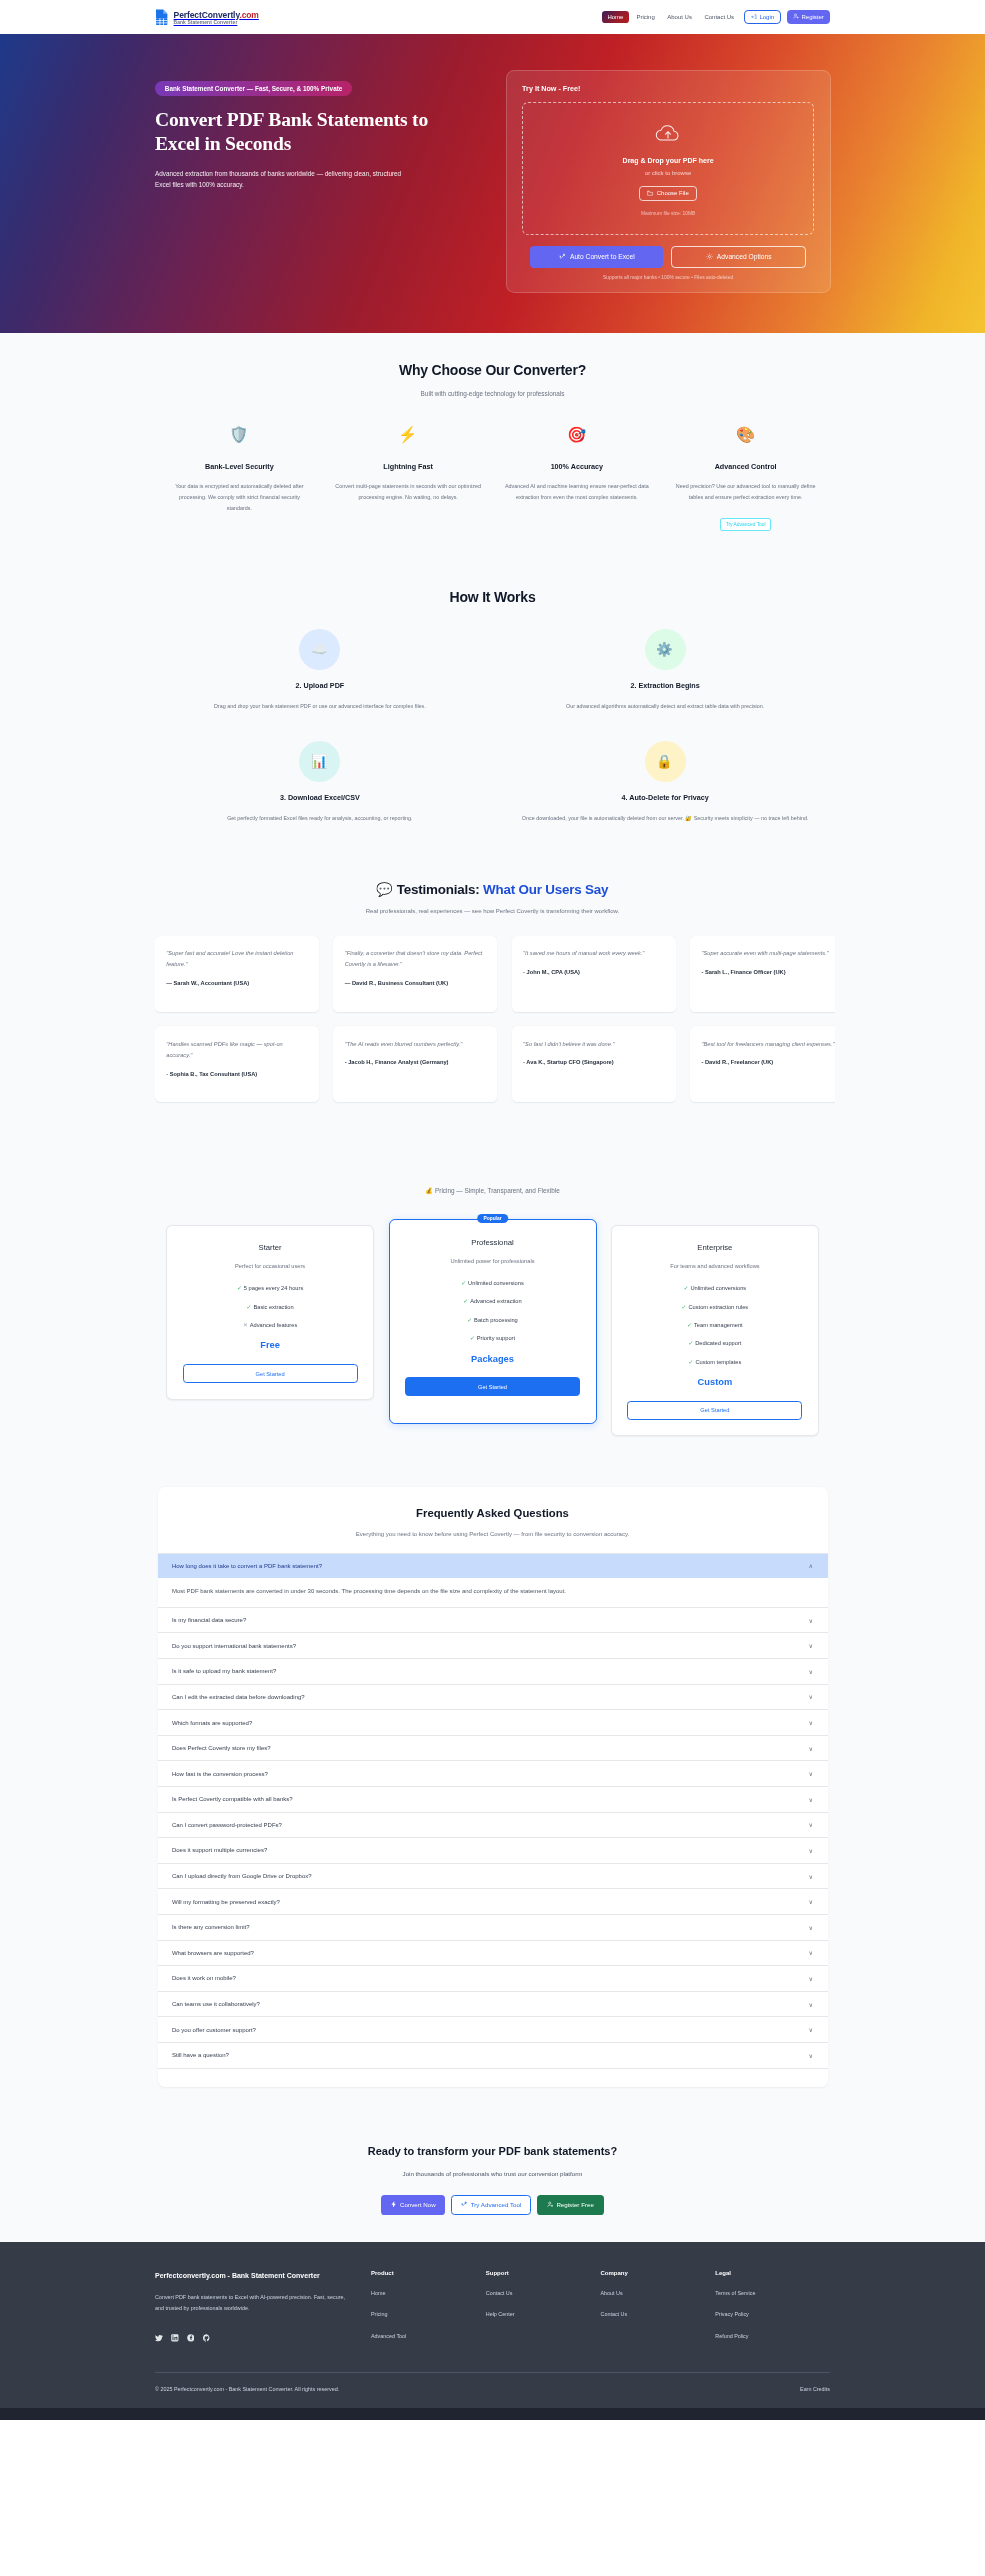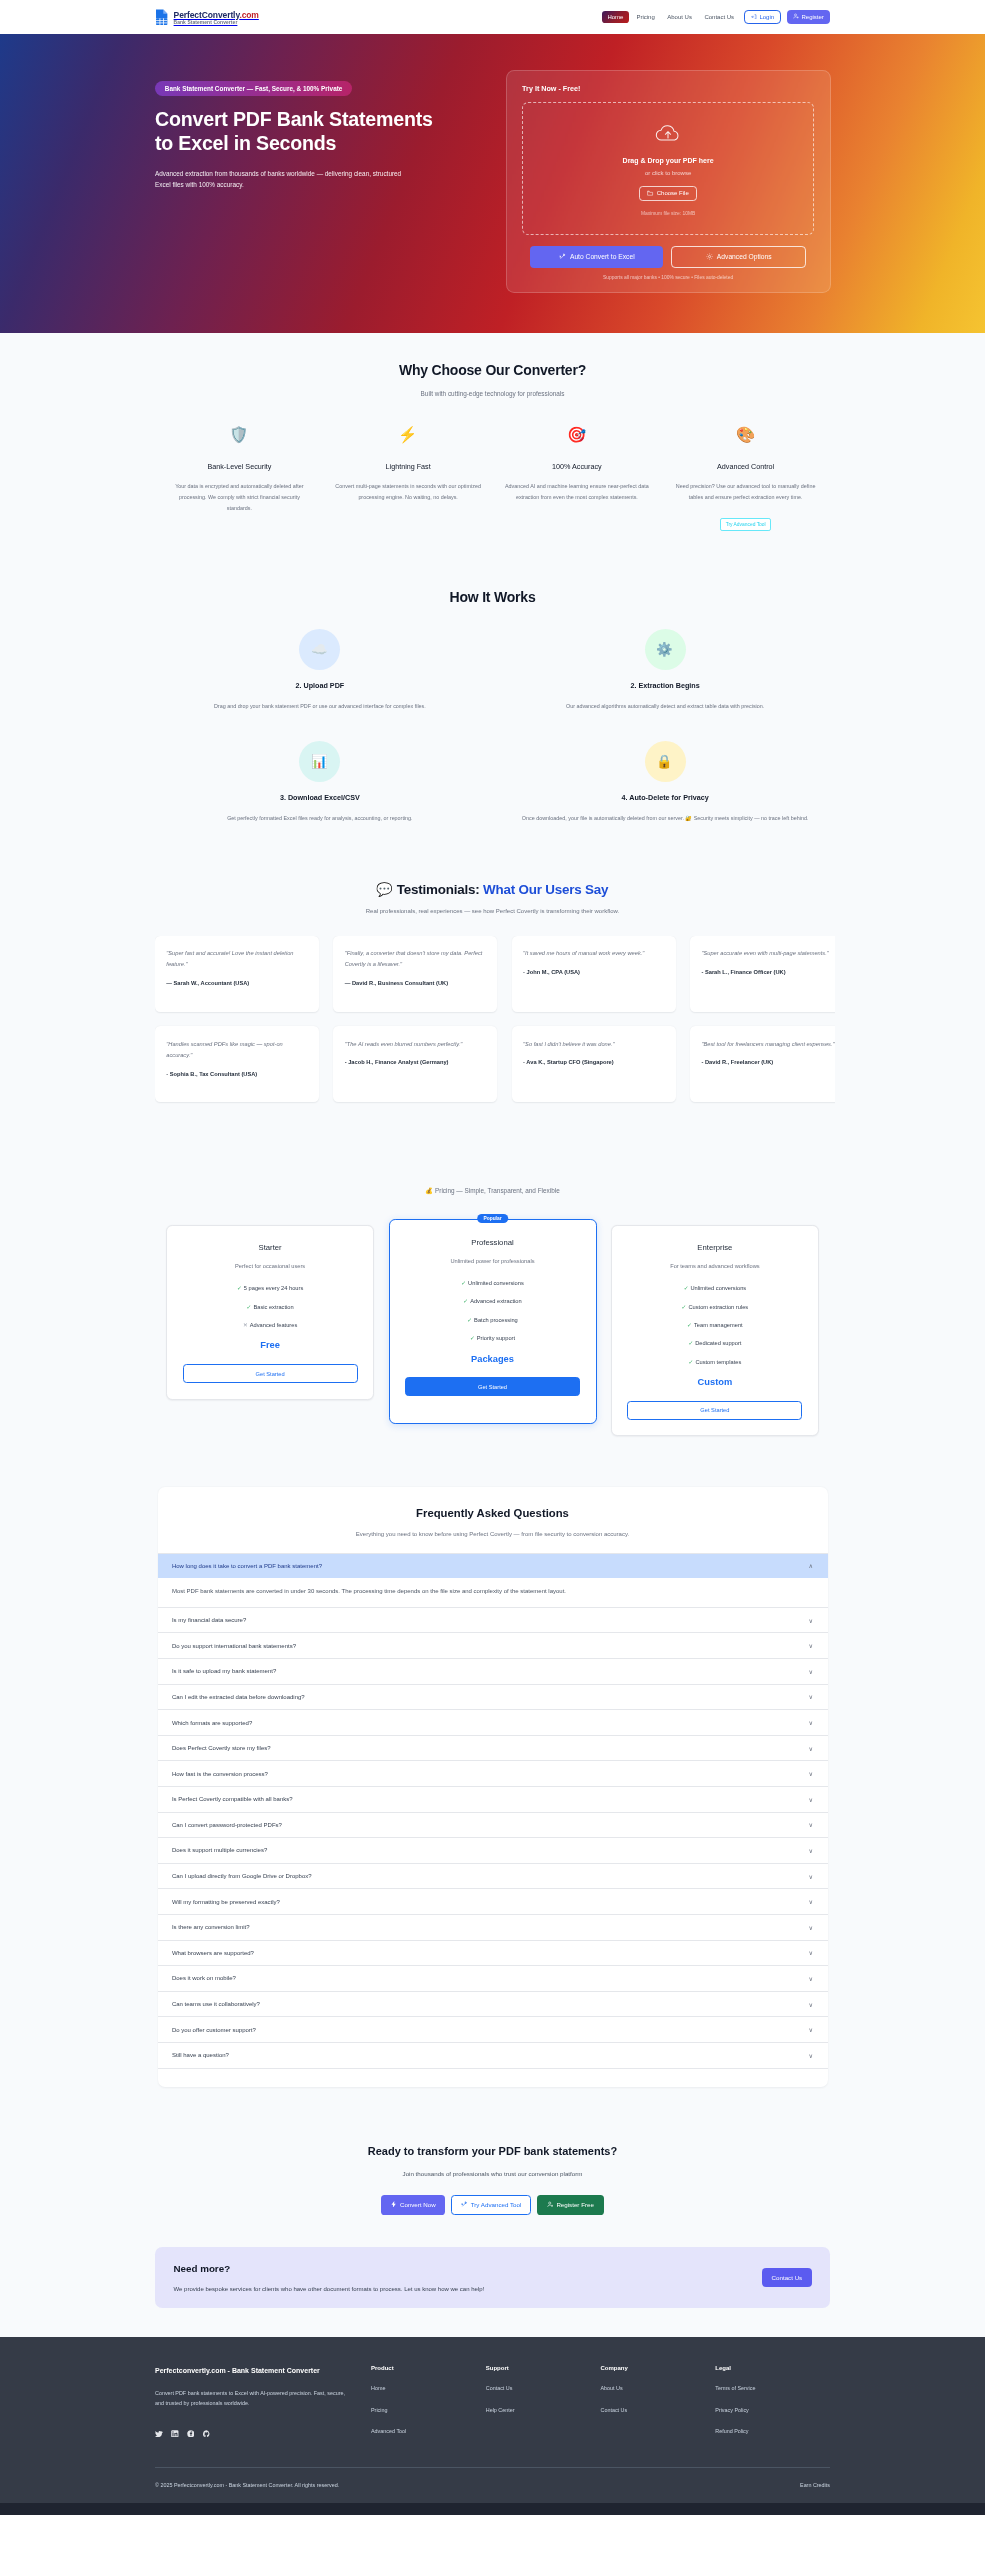--- a/index.html
+++ b/index.html
@@ -67,20 +67,21 @@
   .hero-badge {
     display: inline-block;
     background: linear-gradient(90deg, rgba(124,58,190,0.92) 0%, rgba(190,36,110,0.88) 100%);
     color: #fff; font-size: 6.4px; font-weight: bold;
     border-radius: 9.3px; padding: 4.1px 9.8px; margin-bottom: 11.3px;
   }
   .hero-h1 {
     font-size: 19.6px; line-height: 1.22; color: #ffffff;
     font-weight: bold; letter-spacing: -0.2px; margin-bottom: 13.4px;
     max-width: 289px;
+    font-family: Liberation Serif, serif;
   }
   .hero-sub {
     font-size: 6.4px; line-height: 1.65; color: rgba(255,255,255,0.93);
     max-width: 247px;
   }
 
   .upload-card {
     width: 325px; flex: none;
     background: rgba(255,255,255,0.10);
     border: 0.5px solid rgba(255,255,255,0.18);
@@ -121,21 +122,21 @@
 
   
   .section { padding: 29px 155px; background: #f8fafc; }
   .sec-title { text-align: center; font-size: 14px; font-weight: bold; color: #111827; letter-spacing: -0.2px; }
   .sec-sub { text-align: center; font-size: 6.4px; color: #6b7280; margin-top: 12.4px; }
 
   
   .features { display: flex; gap: 0; margin-top: 30px; }
   .feature { flex: 1; text-align: center; padding: 0 11.3px; }
   .feat-ico { font-size: 15.5px; line-height: 1; margin-bottom: 19.6px; display: block; }
-  .feat-title { font-size: 7.2px; font-weight: normal; color: #111827; margin-bottom: 10.3px; }
+  .feat-title { font-size: 7.2px; font-weight: bold; color: #111827; margin-bottom: 10.3px; }
   .feat-desc { font-size: 5.4px; line-height: 2.0; color: #6b7280; }
   .try-adv-tool {
     display: inline-block; margin-top: 15.5px; font-size: 4.9px; color: #22d3ee;
     border: 0.5px solid #67e8f9; border-radius: 2.1px; padding: 2.6px 4.6px;
     background: #fff; text-decoration: none;
   }
 
   
   .steps { display: grid; grid-template-columns: 1fr 1fr; gap: 29px 15.5px; margin-top: 24px; }
   .step { text-align: center; }
@@ -668,29 +669,20 @@
               <circle cx="6.5" cy="5" r="2.6"></circle>
               <path d="M1.8 14c0-2.6 2.1-4.2 4.7-4.2 1.2 0 2.3.3 3.1.9"></path>
               <path d="M12 9v5M9.6 11.5h4.8"></path>
             </svg>
         </span>
         <span>Register Free</span>
       </a>
     </div>
   </div>
 
-  <div class="needmore-sec">
-    <div class="needmore">
-      <div>
-        <div class="nm-h">Need more?</div>
-        <div class="nm-p">We provide bespoke services for clients who have other document formats to process. Let us know how we can help!</div>
-      </div>
-      <a class="nm-btn" href="#">Contact Us</a>
-    </div>
-  </div>
 
   <div class="footer">
     <div class="footer-top">
       <div class="f-brand">
         <div class="f-brand-title">Perfectconvertly.com - Bank Statement Converter</div>
         <div class="f-brand-desc">Convert PDF bank statements to Excel with AI-powered precision. Fast, secure, and trusted by professionals worldwide.</div>
         <div class="f-social">
           <a href="#">
             <svg width="7.7" height="7.7" viewBox="0 0 16 16" fill="#e5e7eb">
                 <path d="M15 3.3c-.6.3-1.2.4-1.8.5.6-.4 1-.9 1.2-1.6-.6.4-1.2.6-1.9.8a3.1 3.1 0 0 0-5.3 2.1c0 .2 0 .5.1.7A8.8 8.8 0 0 1 1 2.6a3.1 3.1 0 0 0 1 4.1c-.5 0-1-.2-1.4-.4 0 1.5 1 2.8 2.5 3.1-.4.1-.9.1-1.3 0a3.1 3.1 0 0 0 2.9 2.2A8.8 8.8 0 0 1 0 13.4 12.4 12.4 0 0 0 6.7 15c4.4 0 7.9-3.7 7.7-8.1.6-.4 1.1-1 1.6-1.6z"></path>

